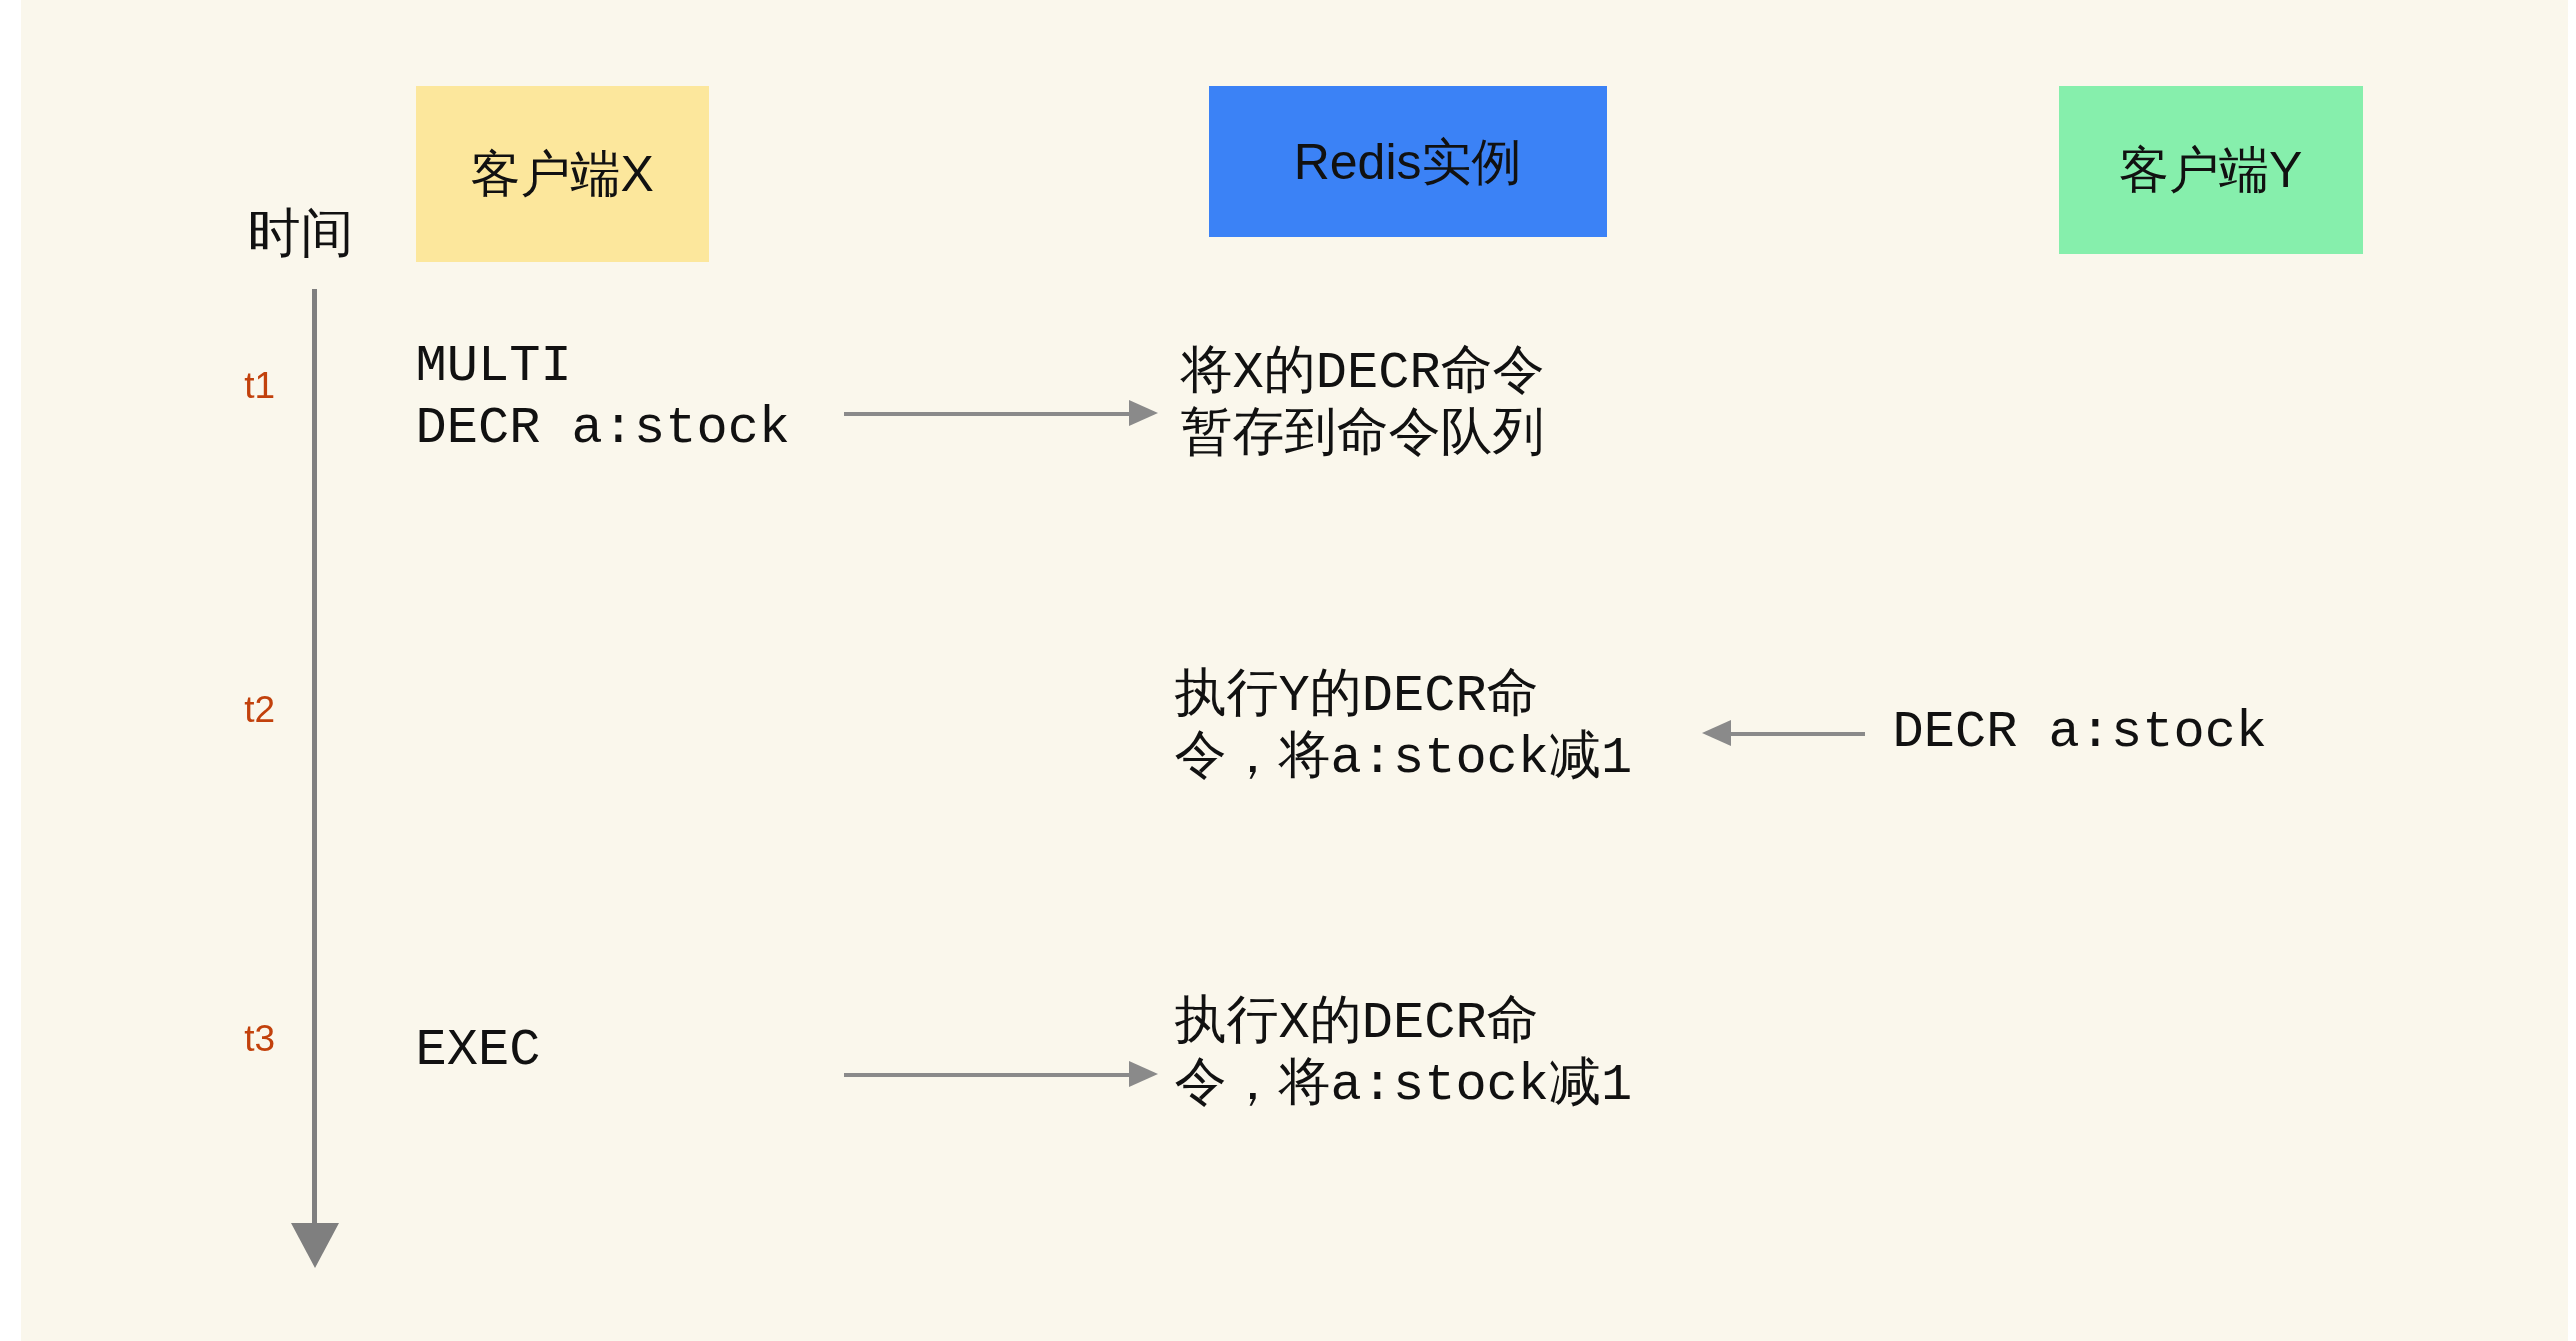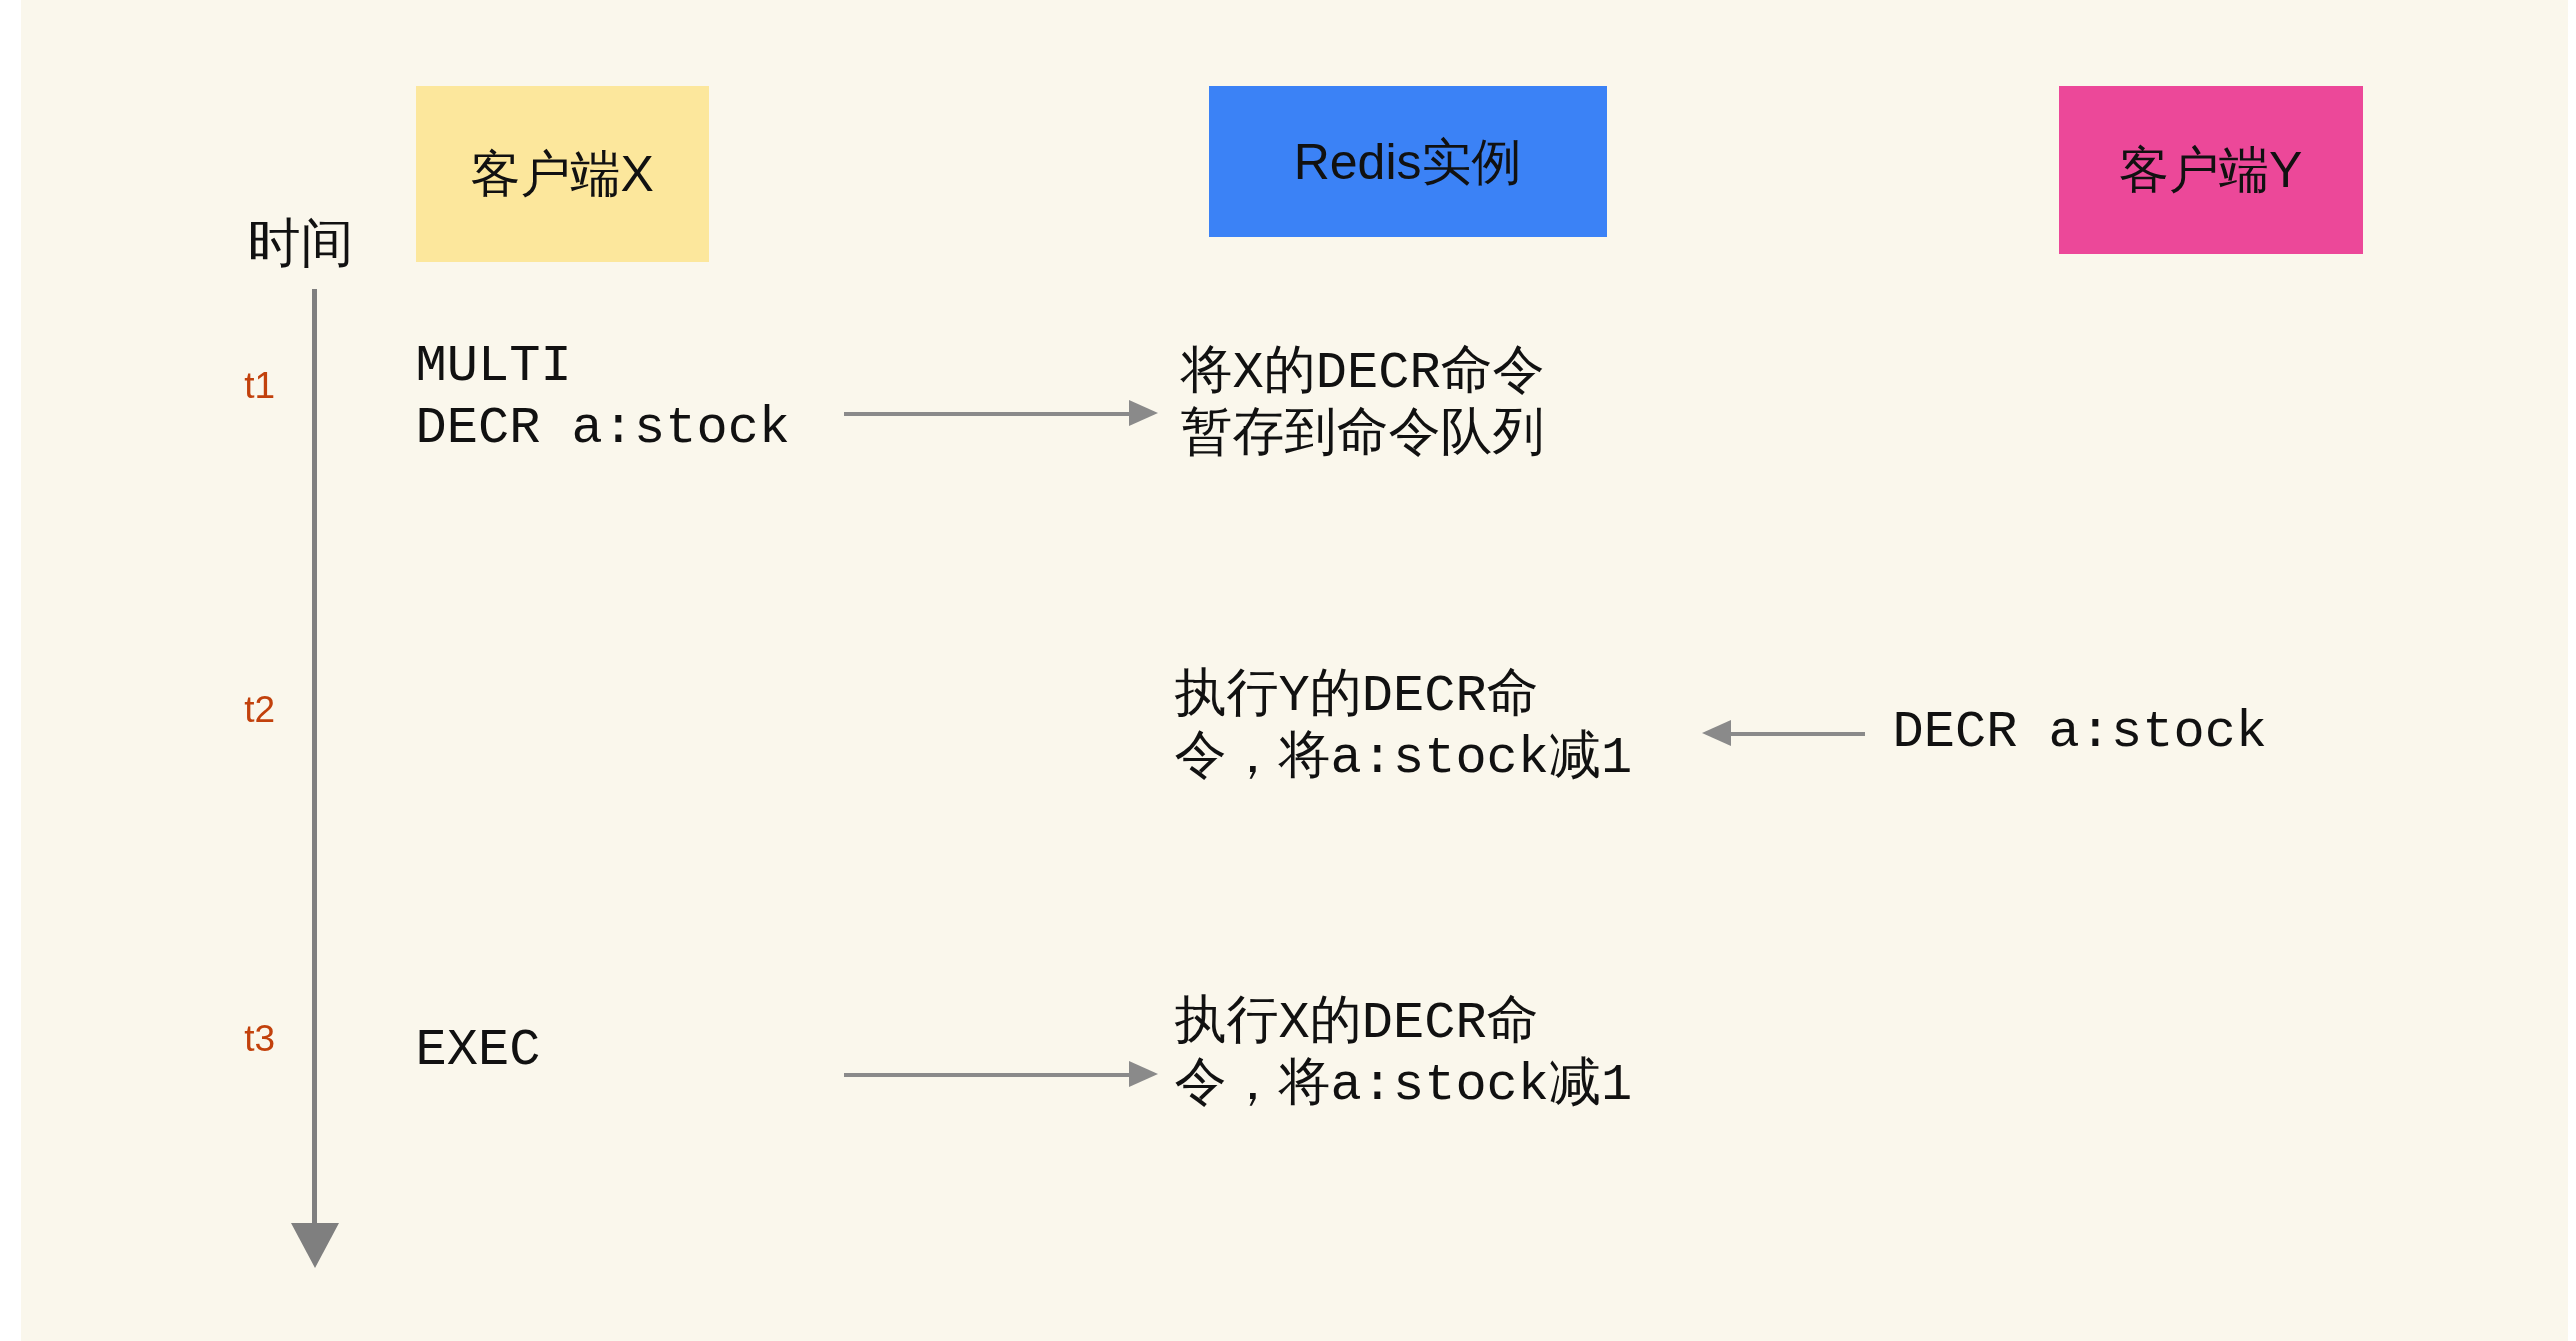--- a/index.html
+++ b/index.html
@@ -57,28 +57,28 @@
     top: 86px;
     width: 398px;
     height: 151px;
     background: #3b82f6;
   }
   .lane-client-y {
     left: 2038px;
     top: 86px;
     width: 304px;
     height: 168px;
-    background: #ec4899;
+    background: #86efac;
   }
 
   
   .time-label {
     position: absolute;
     left: 227px;
-    top: 216px;
+    top: 206px;
     font-size: 53px;
     line-height: 1;
     color: #111111;
     white-space: nowrap;
   }
   .time-axis {
     position: absolute;
     left: 291px;
     top: 289px;
     width: 5.2px;

